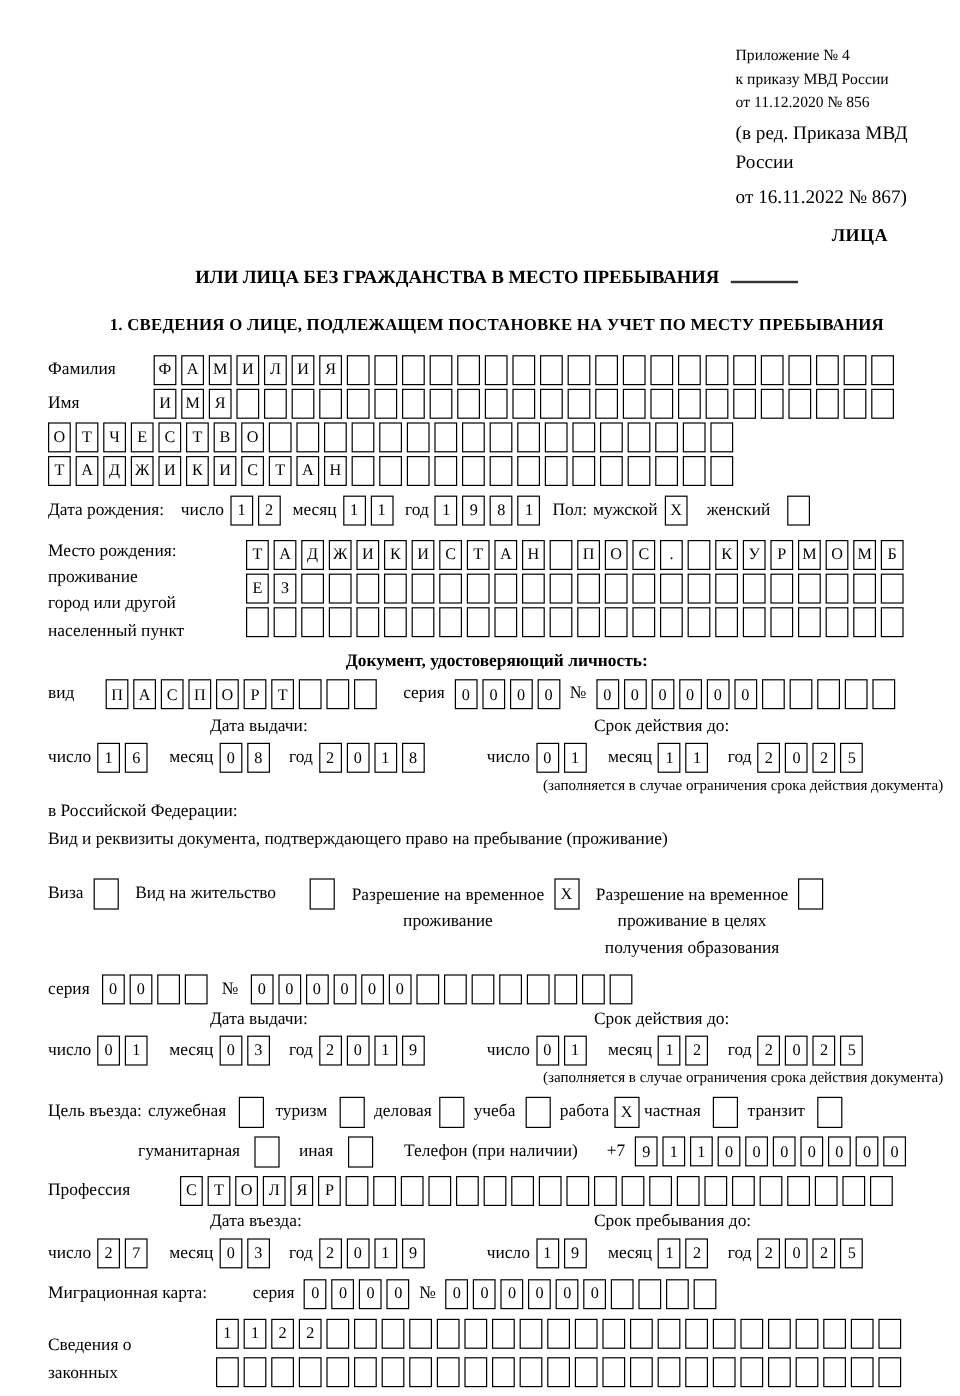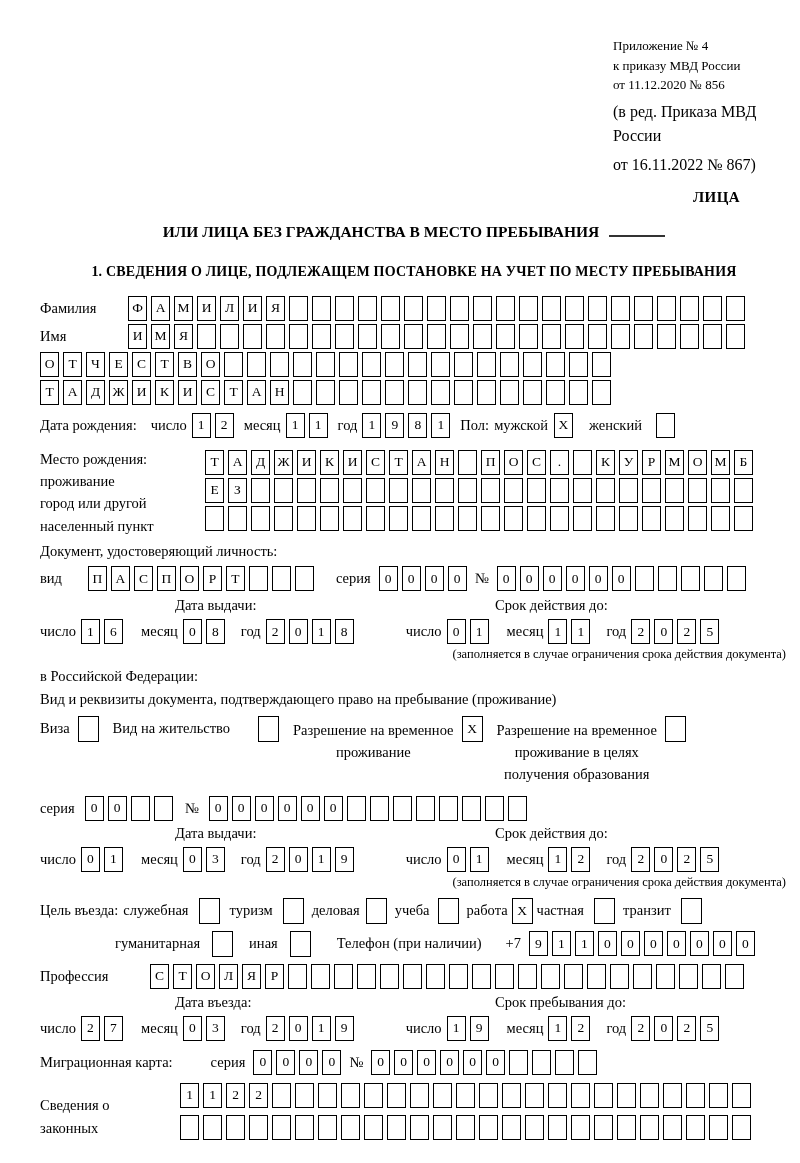--- a/index.html
+++ b/index.html
@@ -27,31 +27,31 @@
   .lbl2{line-height:1.55;}
   .cells{display:flex;gap:4px;flex:none;}
   .cell{
     width:19px;height:25px;min-width:19px;box-sizing:border-box;
     border:1.7px solid #000;background:#fff;
     display:inline-flex;align-items:center;justify-content:center;
     font-size:13.5px;
   }
   .big .cell{width:21px;height:26px;min-width:21px;}
   .mb{margin-bottom:3px;}
-  .center-b{font-weight:normal;font-size:14.5px;margin:6px 0 6px 0;}
+  .center-b{text-align:center;font-weight:bold;font-size:14.5px;margin:6px 0 6px 0;}
   .dhead{position:relative;height:20px;font-size:14.5px;}
   .dhead .h1{position:absolute;left:135px;}
   .dhead .h2{position:absolute;left:455px;}
   .drow{display:flex;align-items:center;margin-top:2px;}
   .dgrp{display:flex;align-items:center;gap:5px;}
   .dsp{width:52px;}
   .mr6{margin-right:4px;}
   .note{text-align:right;font-size:12.5px;margin-top:3px;padding-right:2px;}
   .text-line{margin-top:6px;}
-  .ckrow{display:flex;align-items:flex-start;margin-top:8px;}
+  .ckrow{display:flex;align-items:flex-start;margin-top:24px;}
   .ckgrp{display:flex;align-items:flex-start;gap:8px;margin-right:14px;}
   .ckgrp .txt{padding-top:4px;}
   .ck-center{text-align:center;line-height:1.5;padding-top:4px;}
   .serrow{display:flex;align-items:center;margin-top:10px;margin-bottom:4px;}
   .gap10{width:10px;}
   .vtop{align-items:center;}
 </style>
 </head>
 <body>
 

